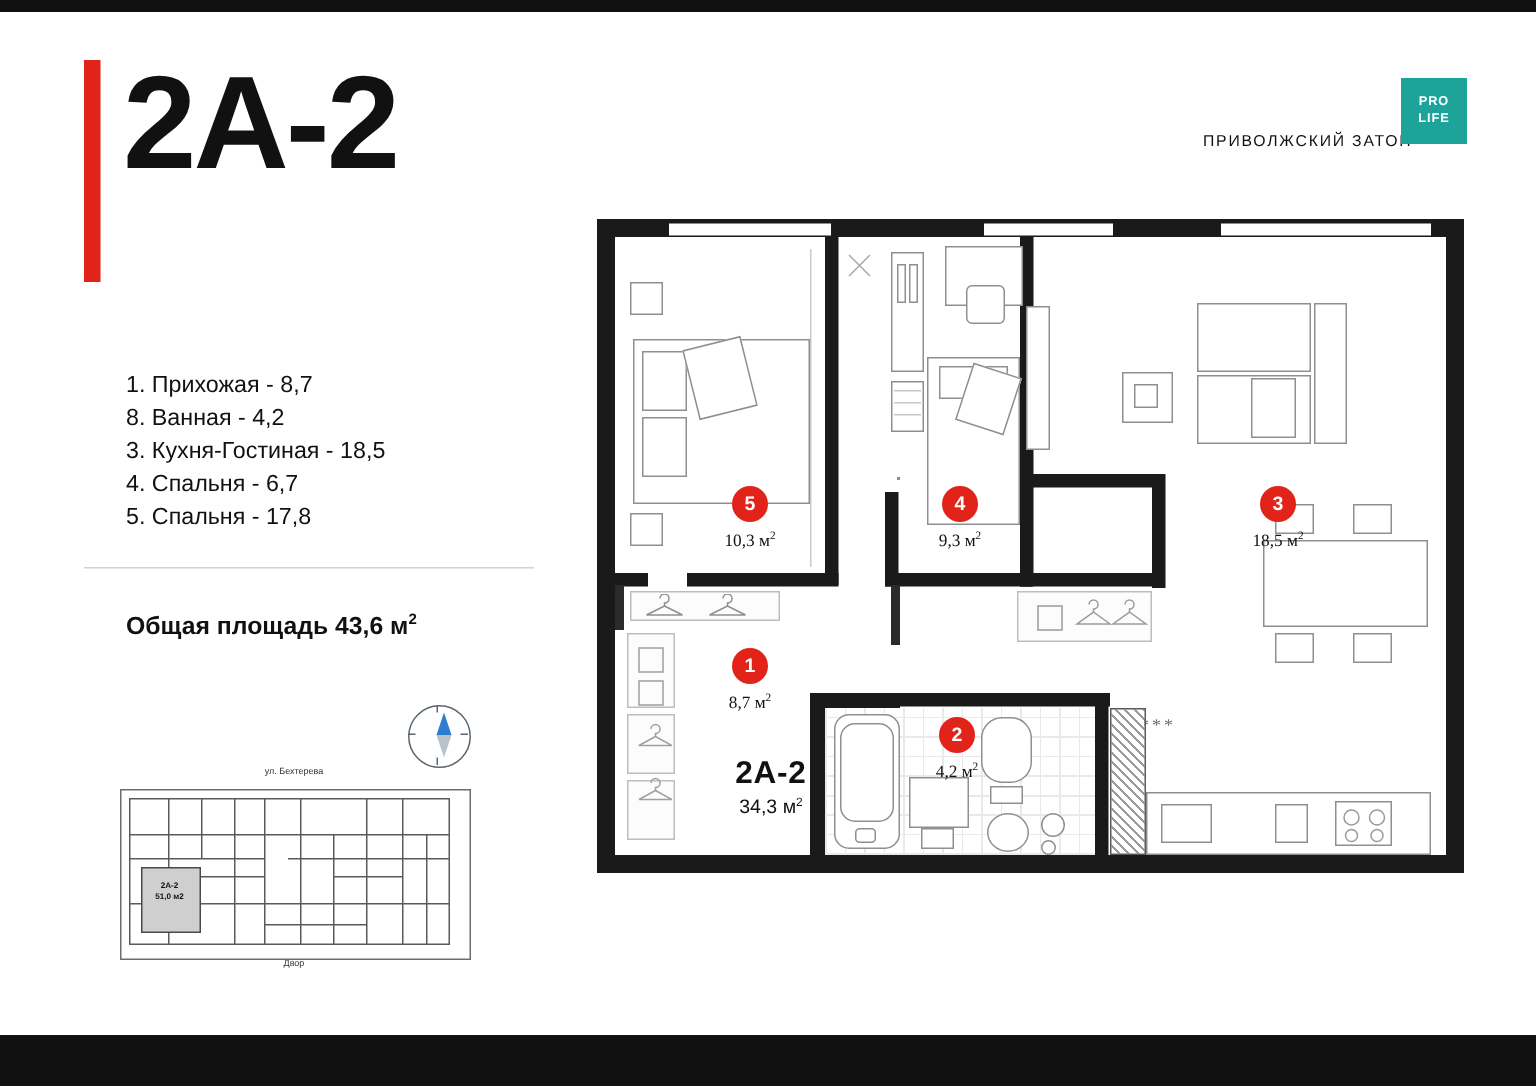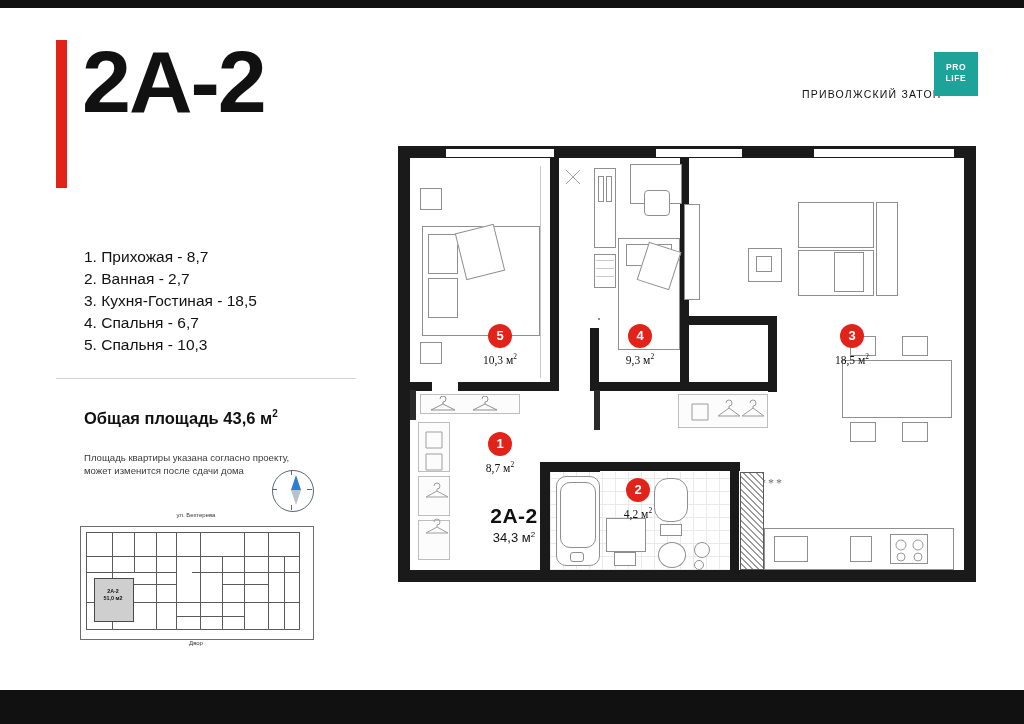--- a/index.html
+++ b/index.html
@@ -312,33 +312,32 @@
 <div class="page">
 
   <div class="bar-top"></div>
   <div class="bar-bottom"></div>
 
   <div class="red-bar"></div>
   <div class="title-main">2A-2</div>
 
   <div class="room-list">
     <div>1. Прихожая - 8,7</div>
-    <div>2. Ванная - 2,7</div>
+    <div>8. Ванная - 4,2</div>
     <div>3. Кухня-Гостиная - 18,5</div>
     <div>4. Спальня - 6,7</div>
-    <div>5. Спальня - 10,3</div>
+    <div>5. Спальня - 17,8</div>
   </div>
 
   <div class="divider"></div>
 
   <div class="total-area">
     <span>Общая площадь 43,6 м</span><sup>2</sup>
   </div>
 
-  <div class="disclaimer">Площадь квартиры указана согласно проекту, может изменится после сдачи дома</div>
 
   <div class="compass">
     <div class="circ"></div>
     <div class="needle-n"></div>
     <div class="needle-s"></div>
     <div class="tick" style="left:19px; top:0px; width:1.4px; height:5px;"></div>
     <div class="tick" style="left:19px; top:35px; width:1.4px; height:5px;"></div>
     <div class="tick" style="left:0px; top:19px; width:5px; height:1.4px;"></div>
     <div class="tick" style="left:35px; top:19px; width:5px; height:1.4px;"></div>
   </div>

